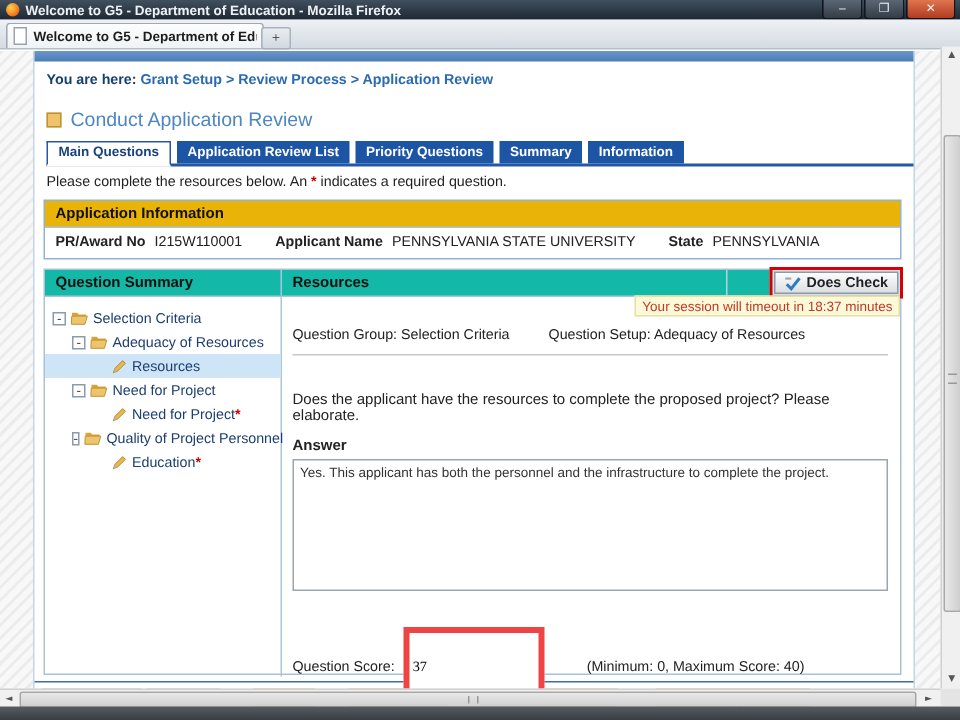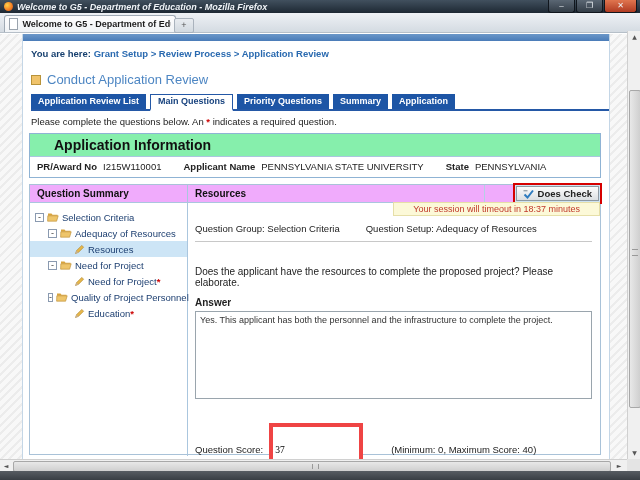--- a/index.html
+++ b/index.html
@@ -4,21 +4,21 @@
 <style>
   html,body{margin:0;padding:0;}
   body{width:640px;height:480px;position:relative;overflow:hidden;
        font-family:"Liberation Sans", sans-serif;background:#fff;}
   
   .titlebar{position:absolute;left:0;top:0;width:640px;height:13px;
     background:linear-gradient(#41505e,#1d2833);border-bottom:1px solid #0c141c;
     display:flex;align-items:center;}
   .ff-icon{width:9px;height:9px;border-radius:50%;margin:0 4px 0 4px;
     background:radial-gradient(circle at 35% 35%,#ffd24a,#f37b21 60%,#b34a12);}
-  .title-text{color:#eef2f6;font-size:9px;font-weight:bold;white-space:nowrap;font-style:italic;}
+  .title-text{color:#eef2f6;font-size:9px;font-weight:bold;white-space:nowrap;}
   .win-btns{position:absolute;right:3px;top:0;display:flex;}
   .win-btn{width:25px;height:12px;margin-left:1px;border:1px solid #10161d;border-top:none;
     border-radius:0 0 3px 3px;background:linear-gradient(#5a6673,#333d47);
     color:#eef2f6;font-size:8px;line-height:11px;text-align:center;}
   .win-btn.close{width:31px;background:linear-gradient(#e0754f,#b03b22);}
   .tabstrip{position:absolute;left:0;top:13px;width:640px;height:19px;
     background:linear-gradient(#eef1f5,#d4dbe2);border-bottom:1px solid #b6bfc8;}
   .tab{position:absolute;left:4px;top:2px;width:162px;height:16px;background:linear-gradient(#fdfdfe,#f0f3f6);
     border:1px solid #9fa9b4;border-bottom:none;border-radius:3px 3px 0 0;
     display:flex;align-items:center;padding:0 4px;}
@@ -39,39 +39,39 @@
   .heading-icon{width:8px;height:8px;background:#f0c36a;border:1px solid #b8933a;margin-right:6px;}
   .heading-text{font-size:13px;color:#4d86c3;}
   .tabs-row{margin:7px 0 0 8px;display:flex;border-bottom:2px solid #2458a6;height:15px;}
   .ptab{background:#1d55a5;color:#fff;font-size:9px;font-weight:bold;line-height:15px;
     padding:0 7px;margin-right:4px;white-space:nowrap;}
   .ptab.active{background:#fff;color:#17427e;border:1px solid #2458a6;border-bottom:2px solid #fff;
     margin-bottom:-2px;line-height:13px;}
   .note{margin:5px 0 0 8px;font-size:9.5px;color:#222;}
   .req{color:#cc0000;font-weight:bold;}
   .appinfo{margin:6px 8px 0 6px;border:1px solid #8fb3d4;}
-  .appinfo-header{background:#86efac;font-size:14px;font-weight:bold;color:#111;
-    padding:3px 0 3px 24px;border-bottom:1px solid #aac6de;}
+  .appinfo-header{background:#eab308;font-size:10px;font-weight:bold;color:#111;
+    padding:3px 0 3px 7px;border-bottom:1px solid #aac6de;}
   .appinfo-body{display:flex;align-items:center;padding:4px 0 5px 7px;font-size:9.5px;color:#222;}
   .field{margin-right:22px;white-space:nowrap;}
   .fl{font-weight:bold;margin-right:6px;}
   
   .panels{margin:6px 8px 0 6px;border:1px solid #a9c2d8;height:271px;position:relative;box-sizing:border-box;}
-  .panel-header{display:flex;height:17px;background:#f0abfc;border-bottom:1px solid #aac6de;}
+  .panel-header{display:flex;height:17px;background:#14b8a6;border-bottom:1px solid #aac6de;}
   .ph-cell{font-size:10px;font-weight:bold;color:#111;line-height:17px;padding-left:7px;box-sizing:border-box;}
   .ph-qs{width:158px;border-right:1px solid #aac6de;}
   .ph-res{flex:1;border-right:1px solid #b5cfe4;}
   .ph-spacer{width:115px;}
   .spell-annotation{position:absolute;right:-2px;top:-2px;border:2px solid #d60000;padding:1px;background:#cee3f2;}
   .spell-btn{height:15px;background:linear-gradient(#fcfcfc,#dcdfe2);border:1px solid #8f9aa3;
     font-size:9.5px;font-weight:bold;color:#222;display:flex;align-items:center;padding:0 6px;
     font-family:"Liberation Sans", sans-serif;}
   .spell-ico{margin-right:4px;display:inline-flex;}
   .session-msg{position:absolute;right:0;top:17px;background:#fcf9d8;border:1px solid #e6dfa8;
-    color:#c0392b;font-size:9px;padding:1px 19px;white-space:nowrap;z-index:5;}
+    color:#c0392b;font-size:9px;padding:1px 4px;white-space:nowrap;z-index:5;}
   .panel-body{display:flex;height:253px;}
   .tree{width:158px;border-right:1px solid #aac6de;padding-top:6px;box-sizing:border-box;}
   .tree-row{height:16px;display:flex;align-items:center;font-size:9.5px;color:#1c3e70;white-space:nowrap;}
   .tree-row.selected{background:#cde5f6;}
   .expander{width:9px;height:9px;border:1px solid #8a9ab0;background:#fff;color:#444;
     font-size:9px;line-height:7px;text-align:center;margin-right:3px;box-sizing:border-box;}
   .ticon{display:inline-flex;margin-right:3px;}
   .qpanel{flex:1;padding:20px 8px 0 7px;position:relative;}
   .qmeta{font-size:9.5px;color:#222;}
   .qm-label{font-weight:normal;}
@@ -146,28 +146,28 @@
   <div class="content">
     <div class="topbluebar"></div>
     <div class="breadcrumb">
       <span class="bc-prefix">You are here:</span><span class="bc-path"> Grant Setup &gt; Review Process &gt; Application Review</span>
     </div>
     <div class="page-heading">
       <span class="heading-icon"></span>
       <span class="heading-text">Conduct Application Review</span>
     </div>
     <div class="tabs-row">
+        <div class="ptab active">Main Questions</div>
         <div class="ptab">Application Review List</div>
-        <div class="ptab active">Main Questions</div>
         <div class="ptab">Priority Questions</div>
         <div class="ptab">Summary</div>
-        <div class="ptab">Application</div>
+        <div class="ptab">Information</div>
       </div>
     <div class="note">
-      <span>Please complete the questions below. An </span><span class="req">*</span><span> indicates a required question.</span>
+      <span>Please complete the resources below. An </span><span class="req">*</span><span> indicates a required question.</span>
     </div>
     <div class="appinfo">
       <div class="appinfo-header">Application Information</div>
       <div class="appinfo-body">
           <span class="field"><span class="fl">PR/Award No</span><span class="fv">I215W110001</span></span>
           <span class="field"><span class="fl">Applicant Name</span><span class="fv">PENNSYLVANIA STATE UNIVERSITY</span></span>
           <span class="field"><span class="fl">State</span><span class="fv">PENNSYLVANIA</span></span>
         </div>
     </div>
     <div class="panels">

